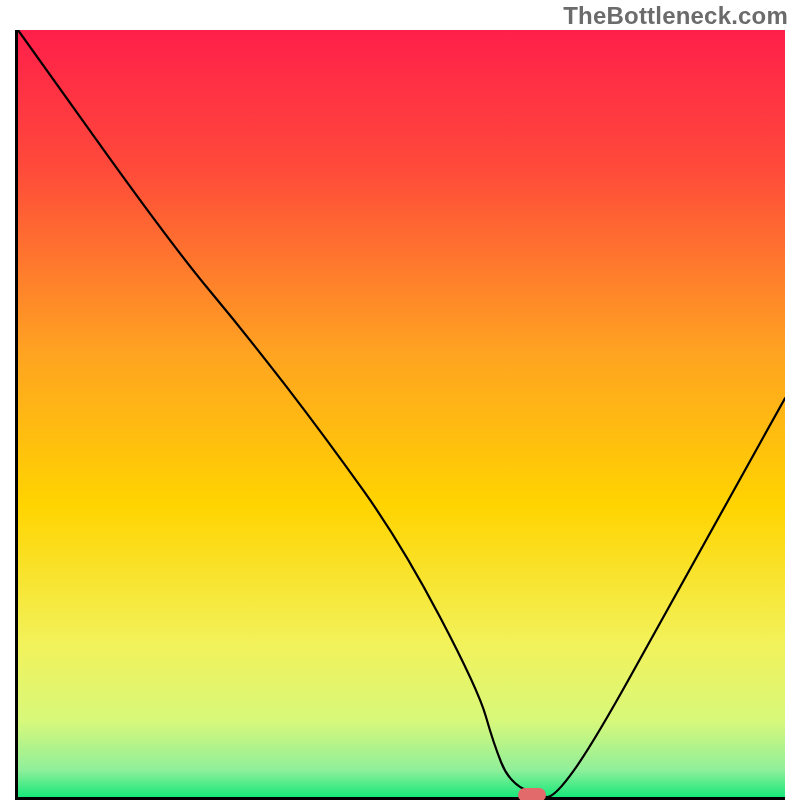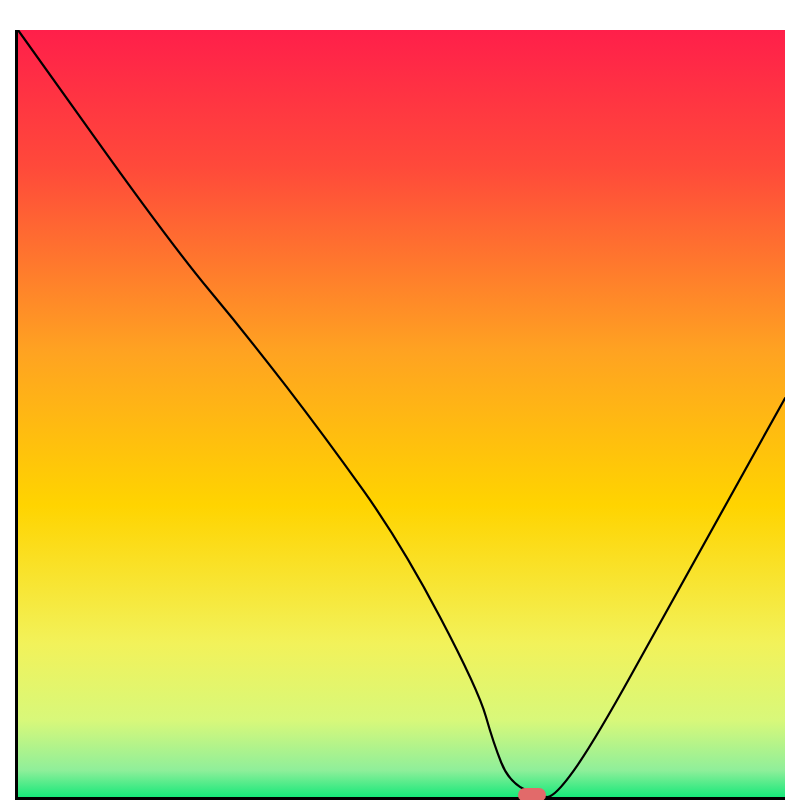--- a/index.html
+++ b/index.html
@@ -51,20 +51,21 @@
     width: 28px;
     height: 14px;
     border-radius: 7px;
     transform: translate(-50%, -50%);
   }
 </style>
 </head>
 <body>
 
 <div class="frame">
+  <div class="watermark">TheBottleneck.com</div>
 
   <div class="plot">
     <svg class="gradient" viewBox="0 0 100 100" preserveAspectRatio="none">
       <defs>
         <linearGradient id="bg" x1="0" y1="0" x2="0" y2="1">
             <stop offset="0%" stop-color="#ff1f4a"></stop>
             <stop offset="18%" stop-color="#ff4a3a"></stop>
             <stop offset="42%" stop-color="#ffa321"></stop>
             <stop offset="62%" stop-color="#ffd400"></stop>
             <stop offset="80%" stop-color="#f2f25a"></stop>

